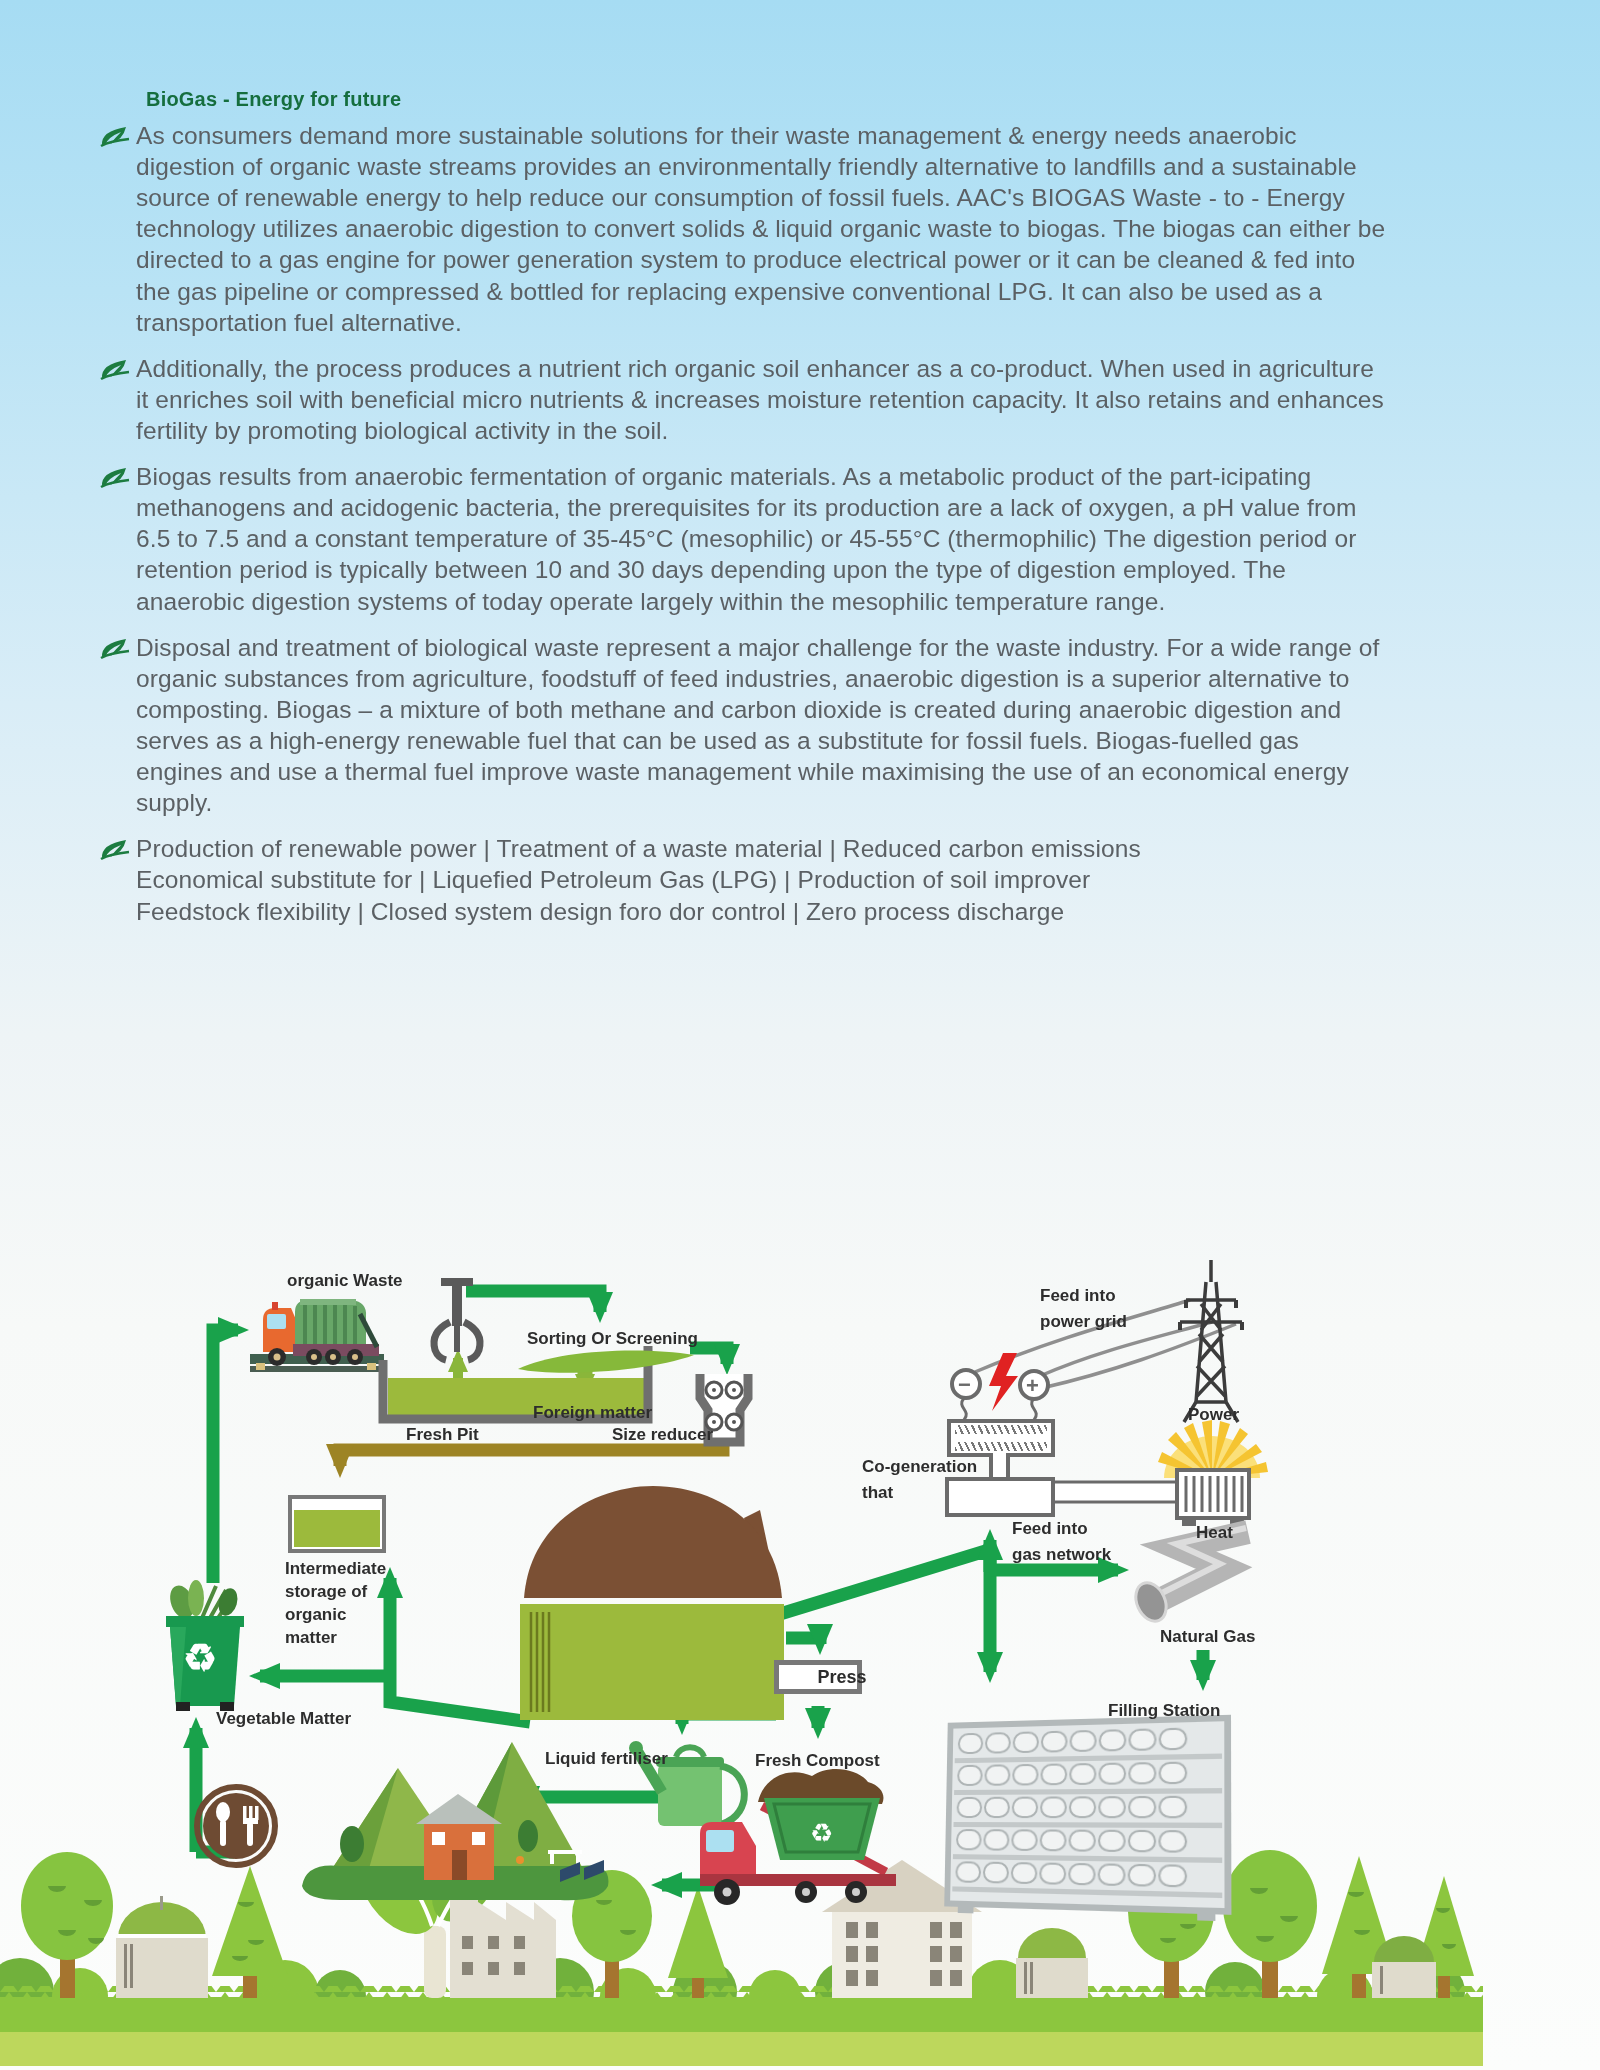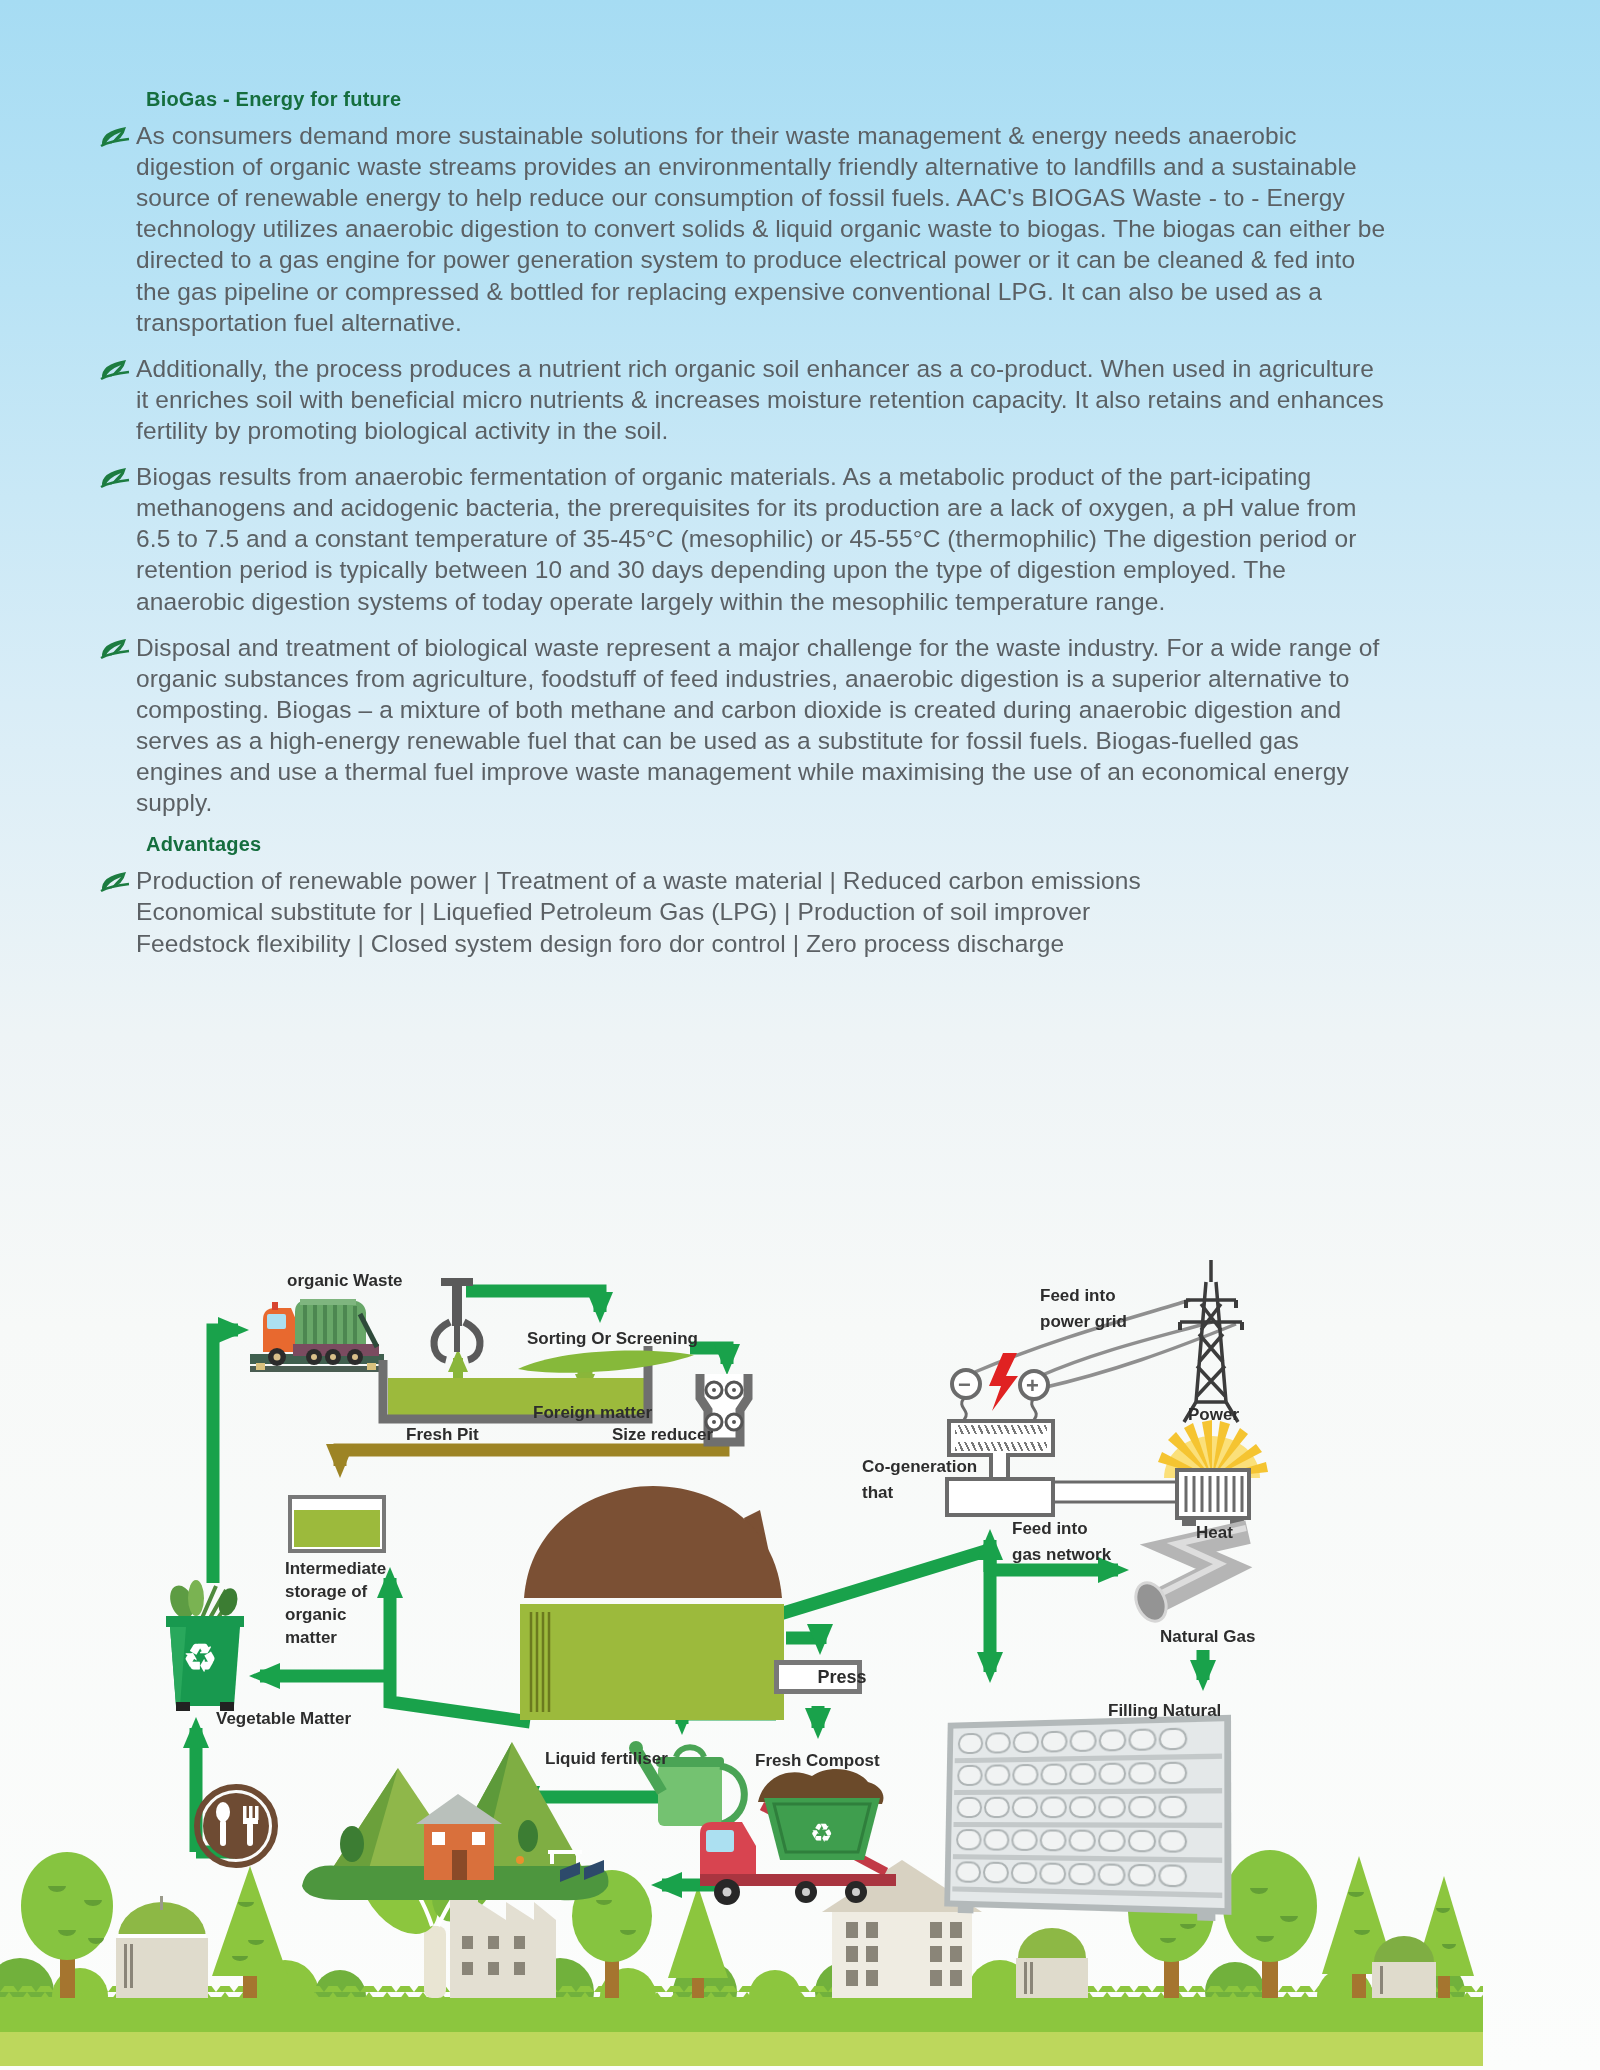--- a/index.html
+++ b/index.html
@@ -426,21 +426,20 @@
     <div class="para">
       <span class="leaf-wrap">
         <svg width="30" height="24" viewBox="0 0 30 24">
             <path d="M2,20 Q1,6 26,2 Q23,15 10,19 Q18,10 21,7 Q8,12 5,20 Z" fill="#1c7c40"></path>
             <path d="M1,21 Q10,16 29,14" stroke="#1c7c40" stroke-width="2.5" fill="none"></path>
           </svg>
       </span>
       <p>Disposal and treatment of biological waste represent a major challenge for the waste industry. For a wide range of organic substances from agriculture, foodstuff of feed industries, anaerobic digestion is a superior alternative to composting. Biogas – a mixture of both methane and carbon dioxide is created during anaerobic digestion and serves as a high-energy renewable fuel that can be used as a substitute for fossil fuels. Biogas-fuelled gas engines and use a thermal fuel improve waste management while maximising the use of an economical energy supply.</p>
     </div>
 
-    <h2>Advantages</h2>
 
     <div class="para">
       <span class="leaf-wrap">
         <svg width="30" height="24" viewBox="0 0 30 24">
             <path d="M2,20 Q1,6 26,2 Q23,15 10,19 Q18,10 21,7 Q8,12 5,20 Z" fill="#1c7c40"></path>
             <path d="M1,21 Q10,16 29,14" stroke="#1c7c40" stroke-width="2.5" fill="none"></path>
           </svg>
       </span>
       <p class="prelines">Production of renewable power | Treatment of a waste material | Reduced carbon emissions
 Economical substitute for | Liquefied Petroleum Gas (LPG) | Production of soil improver
@@ -487,17 +486,17 @@
   <div class="lbl" style="left:216px;top:1708px;">Vegetable Matter</div>
   <div class="lbl" style="left:1040px;top:1283px;line-height:1.5;">Feed into
 power grid</div>
   <div class="lbl" style="left:1188px;top:1404px;">Power</div>
   <div class="lbl" style="left:862px;top:1454px;line-height:1.5;">Co-generation
 that</div>
   <div class="lbl" style="left:1196px;top:1522px;">Heat</div>
   <div class="lbl" style="left:1012px;top:1516px;line-height:1.5;">Feed into
 gas network</div>
   <div class="lbl" style="left:1160px;top:1626px;">Natural Gas</div>
-  <div class="lbl" style="left:1108px;top:1700px;">Filling Natural</div>
+  <div class="lbl" style="left:1108px;top:1700px;">Filling Station</div>
   <div class="lbl" style="left:545px;top:1748px;">Liquid fertiliser</div>
   <div class="lbl" style="left:755px;top:1750px;">Fresh Compost</div>
 
 </div>
 
 </body></html>

